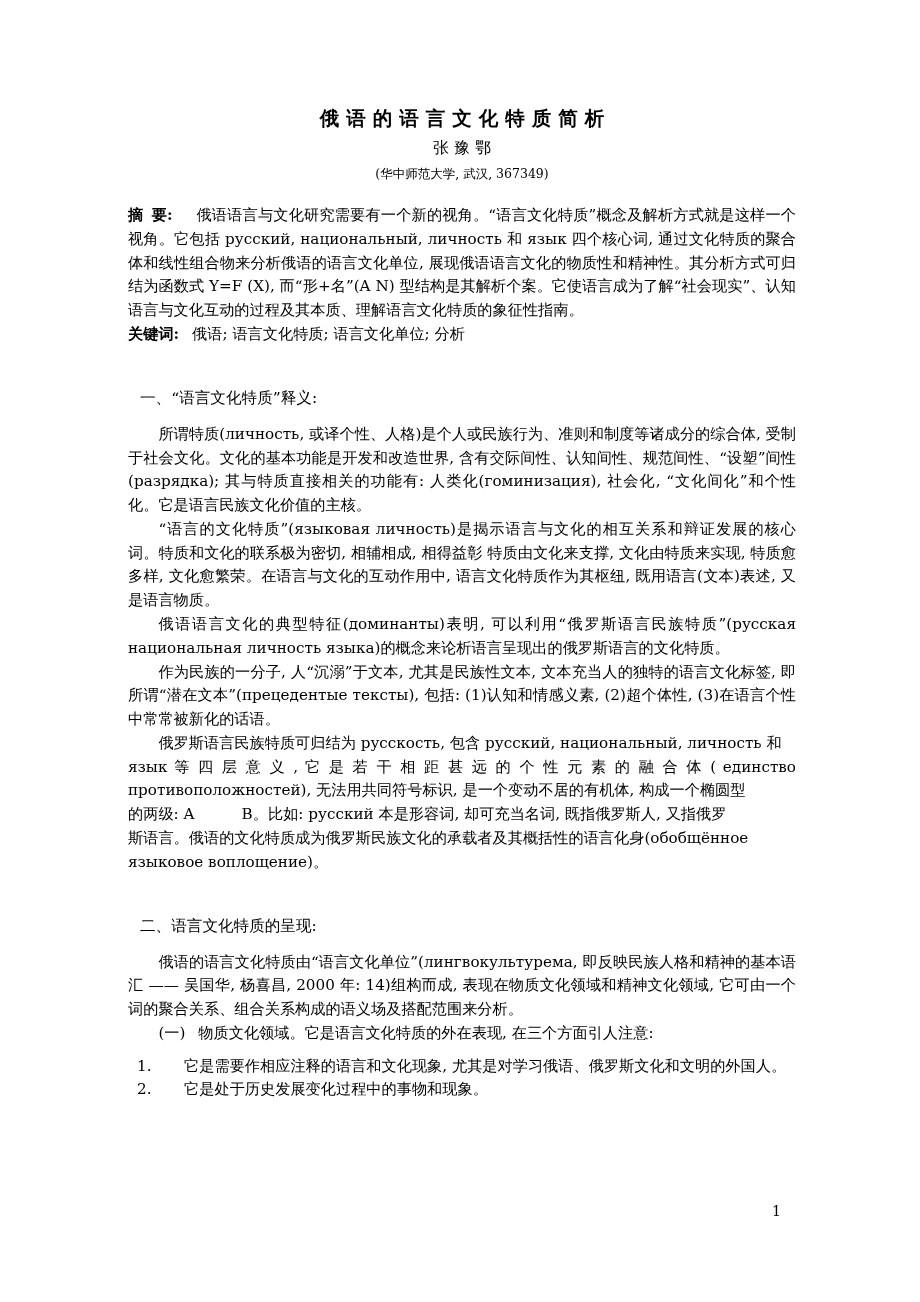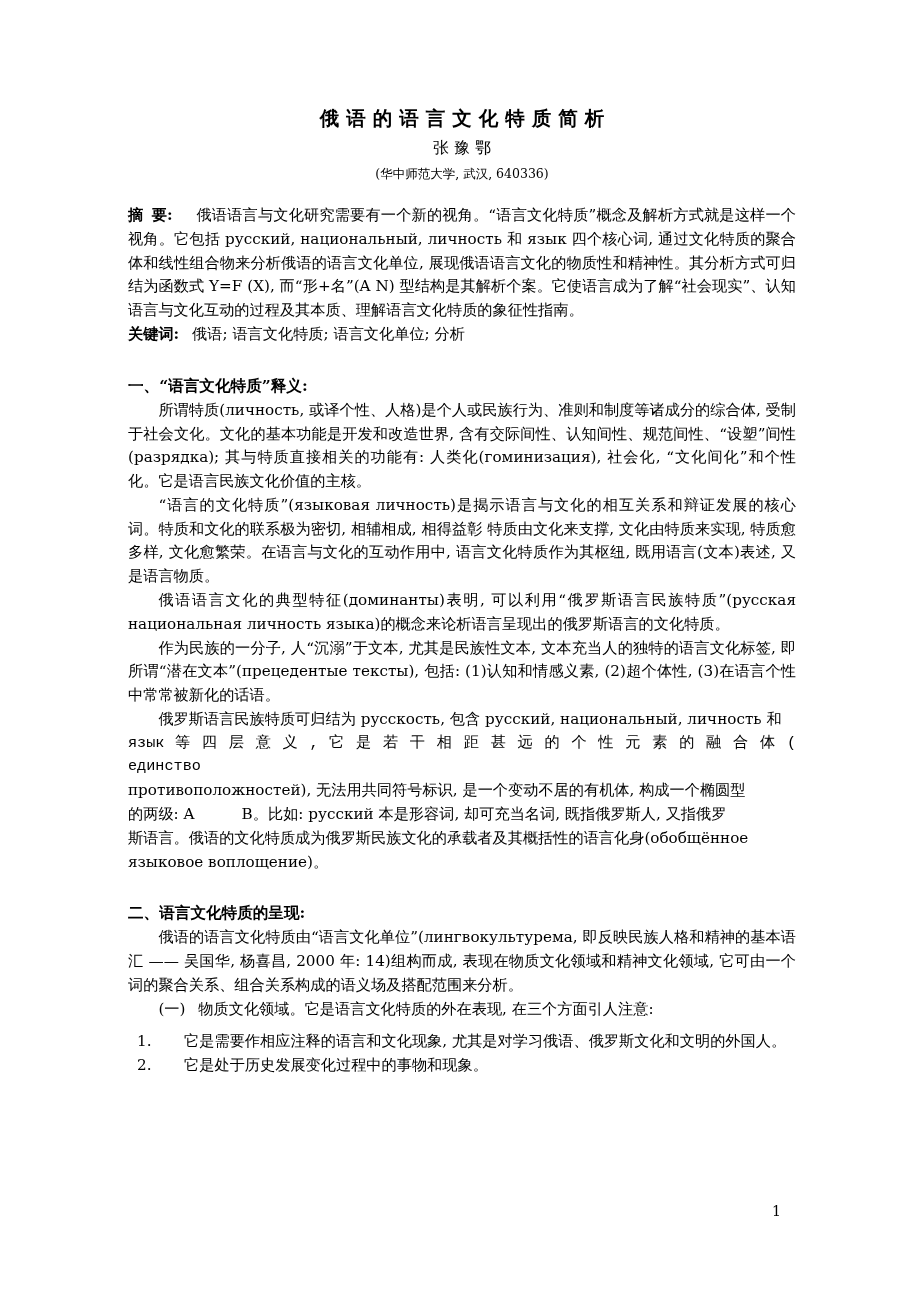--- a/index.html
+++ b/index.html
@@ -73,31 +73,30 @@
     font-weight: bold;
     margin-top: 24px;
   }
   .lbl .gap { letter-spacing: 0.55em; }
 
   .gap-after { display: inline-block; width: 1.55em; }
   .gap-after-sm { display: inline-block; width: 0.85em; }
 
   .sec-head {
     font-size: 15.6px;
-    font-weight: bold;
+    font-weight: normal;
     line-height: 1.6;
-    margin: 0;
+    margin: 12px;
   }
 
   .gap-block-lg { height: 27px; }
 
   .stretch-line {
     text-align: justify;
     text-align-last: justify;
-    font-family: Liberation Mono, monospace;
   }
 
   .ol-wrap {
     margin: 9px;
     padding: 0;
     list-style: none;
   }
   .ol-item {
     font-size: 15.2px;
     line-height: 1.565;
@@ -120,21 +119,21 @@
   }
 </style>
 </head>
 <body>
 
 <div id="page">
   <div id="content">
 
     <h1 class="doc-title">俄语的语言文化特质简析</h1>
     <div class="doc-author">张豫鄂</div>
-    <div class="doc-affiliation">(华中师范大学, 武汉, 640336)</div>
+    <div class="doc-affiliation">(华中师范大学, 武汉, 367349)</div>
 
     <div class="spacer-after-head"></div>
 
     <p class="para"><span class="lbl"><span class="gap">摘</span><span>要:</span></span><span class="gap-after"></span><span>俄语语言与文化研究需要有一个新的视角。“语言文化特质”概念及解析方式就是这样一个视角。它包括 русский, национальный, личность 和 язык 四个核心词, 通过文化特质的聚合体和线性组合物来分析俄语的语言文化单位, 展现俄语语言文化的物质性和精神性。其分析方式可归结为函数式 Y=F (X), 而“形+名”(A N) 型结构是其解析个案。它使语言成为了解“社会现实”、认知语言与文化互动的过程及其本质、理解语言文化特质的象征性指南。</span></p>
 
     <p class="para"><span class="lbl">关键词:</span><span class="gap-after-sm"></span><span>俄语; 语言文化特质; 语言文化单位; 分析</span></p>
 
     <div class="gap-block-lg"></div>
 
     <h2 class="sec-head">一、“语言文化特质”释义:</h2>

